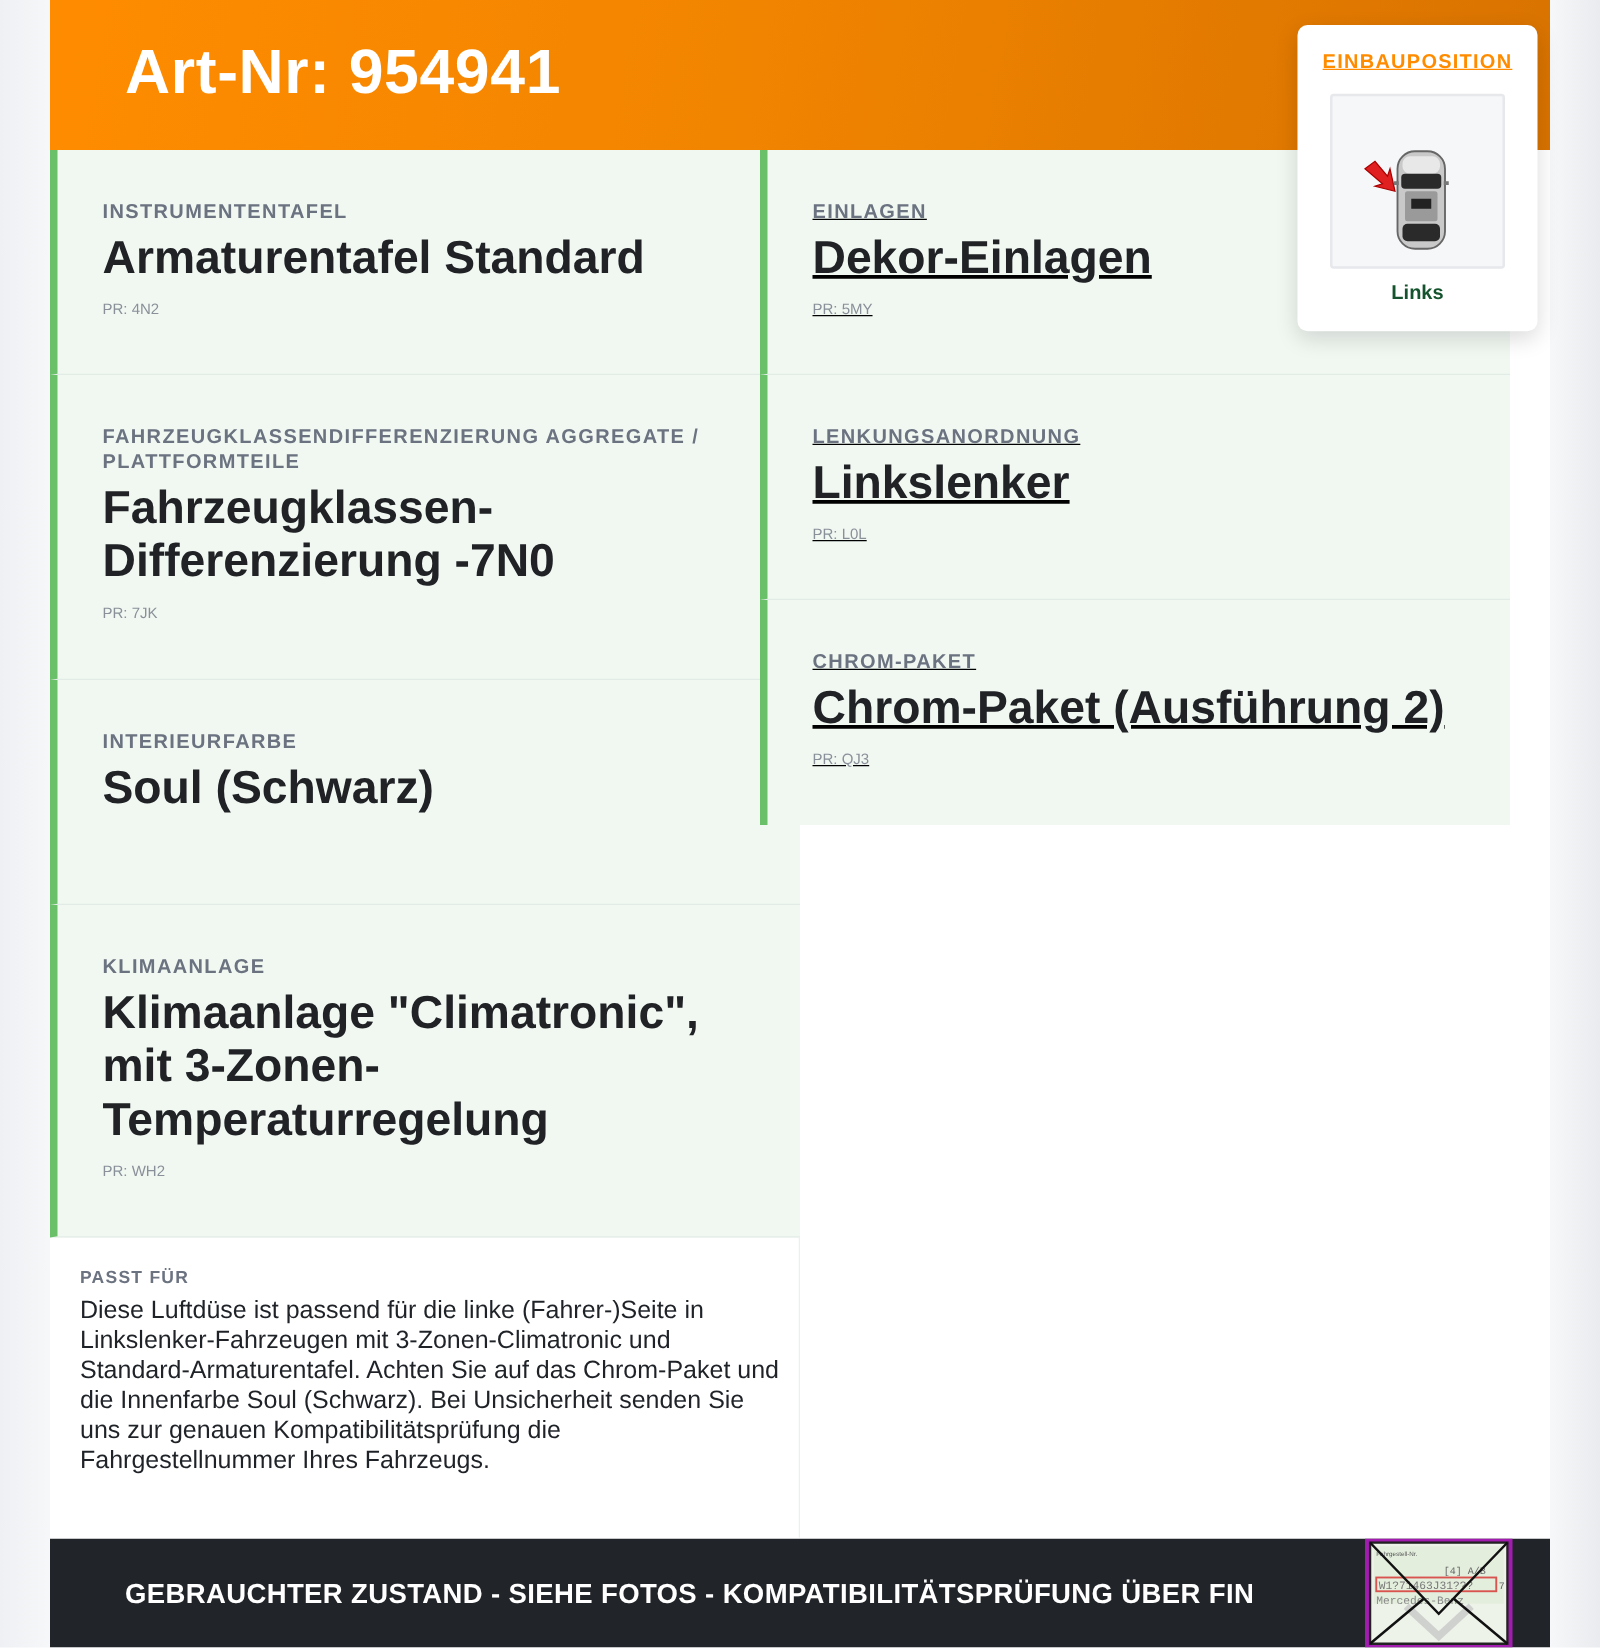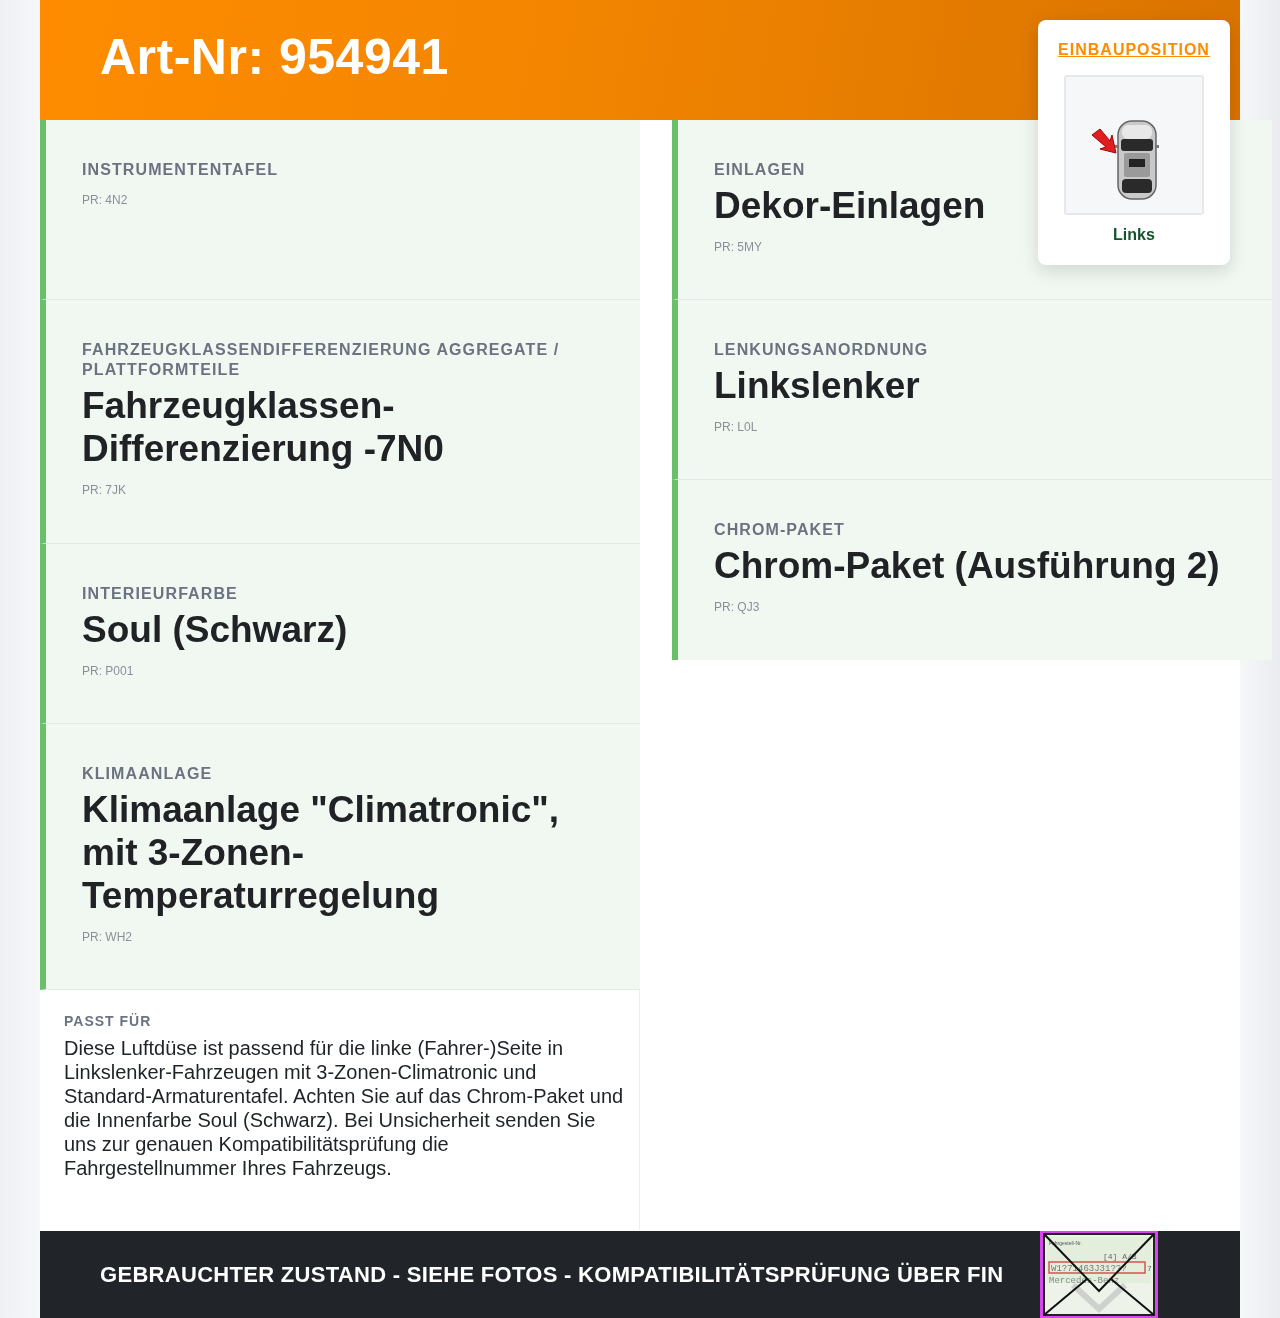--- a/index.html
+++ b/index.html
@@ -38,21 +38,21 @@
       color: #ffffff;
       letter-spacing: 0.5px;
       line-height: 58px;
     }
     .col {
       position: absolute;
       top: 120px;
       width: 600px;
     }
     .col-left { left: 0; }
-    .col-right { left: 632px; }
+    .col-right { left: 568px; text-decoration: underline; }
     .card {
       position: relative;
       background: #f1f8f2;
       border-left: 6px solid #6abf69;
       border-bottom: 1px solid #e2ebe6;
       padding: 40px 40px 40px 36px;
     }
     .card-label {
       font-size: 16px;
       font-weight: bold;
@@ -117,25 +117,25 @@
       left: 60px;
       top: 31px;
       font-size: 22px;
       font-weight: bold;
       color: #ffffff;
       letter-spacing: 0.3px;
       line-height: 26px;
     }
     .footer-img {
       position: absolute;
-      left: 1000px;
+      left: 1052px;
       top: 0;
       width: 118px;
       height: 87px;
-      background: #d946ef;
+      background: #a21caf;
       padding: 2px 3px;
     }
     .pos-card {
       position: absolute;
       left: 1038px;
       top: 20px;
       width: 192px;
       height: 245px;
       background: #ffffff;
       border-radius: 8px;
@@ -177,31 +177,31 @@
 
 <div class="page">
 
   <div class="header">
     <div class="header-title">Art-Nr: 954941</div>
   </div>
 
   <div class="col col-left">
     <div class="card" style="height:180px;">
       <div class="card-label">INSTRUMENTENTAFEL</div>
+      <div class="card-value">Armaturentafel Standard</div>
       <div class="card-pr">PR: 4N2</div>
     </div>
     <div class="card" style="height:244px;">
       <div class="card-label" style="width:480px;">FAHRZEUGKLASSENDIFFERENZIERUNG AGGREGATE / PLATTFORMTEILE</div>
       <div class="card-value" style="width:420px;">Fahrzeugklassen-Differenzierung -7N0</div>
       <div class="card-pr">PR: 7JK</div>
     </div>
     <div class="card" style="height:180px;">
       <div class="card-label">INTERIEURFARBE</div>
       <div class="card-value">Soul (Schwarz)</div>
-      <div class="card-pr">PR: P001</div>
     </div>
     <div class="card" style="height:266px;">
       <div class="card-label">KLIMAANLAGE</div>
       <div class="card-value" style="width:490px;">Klimaanlage "Climatronic", mit 3-Zonen-Temperaturregelung</div>
       <div class="card-pr">PR: WH2</div>
     </div>
   </div>
 
   <div class="col col-right">
     <div class="card" style="height:180px;">

